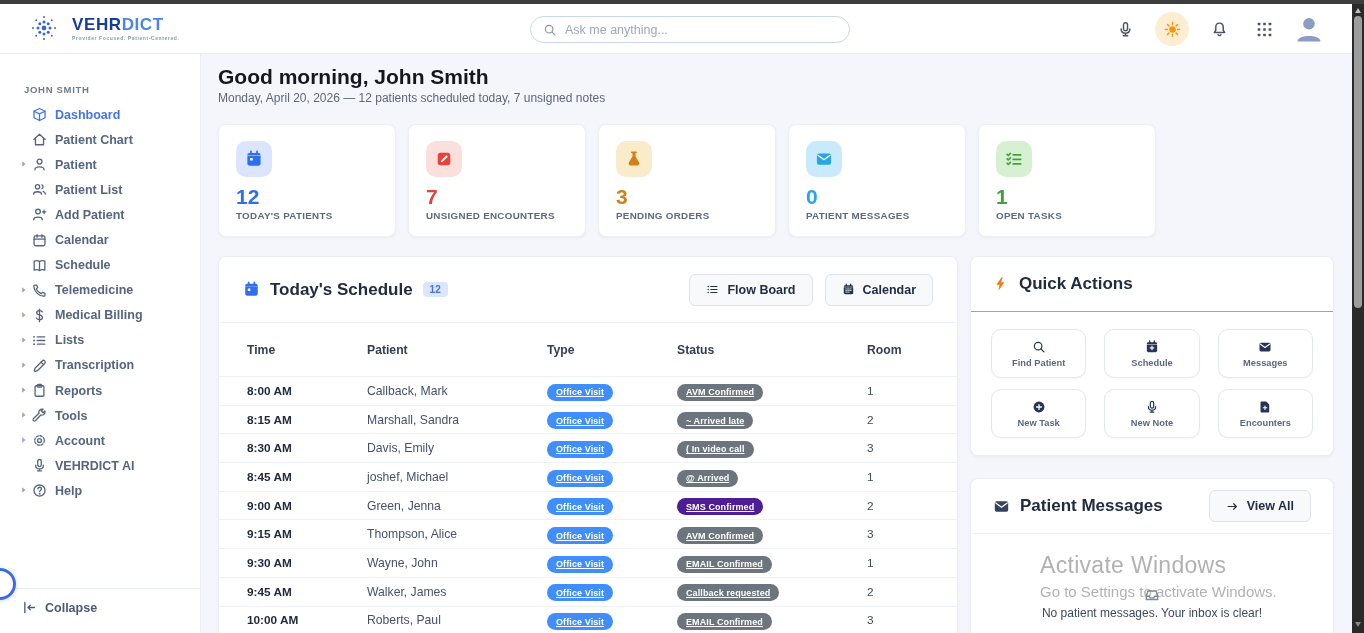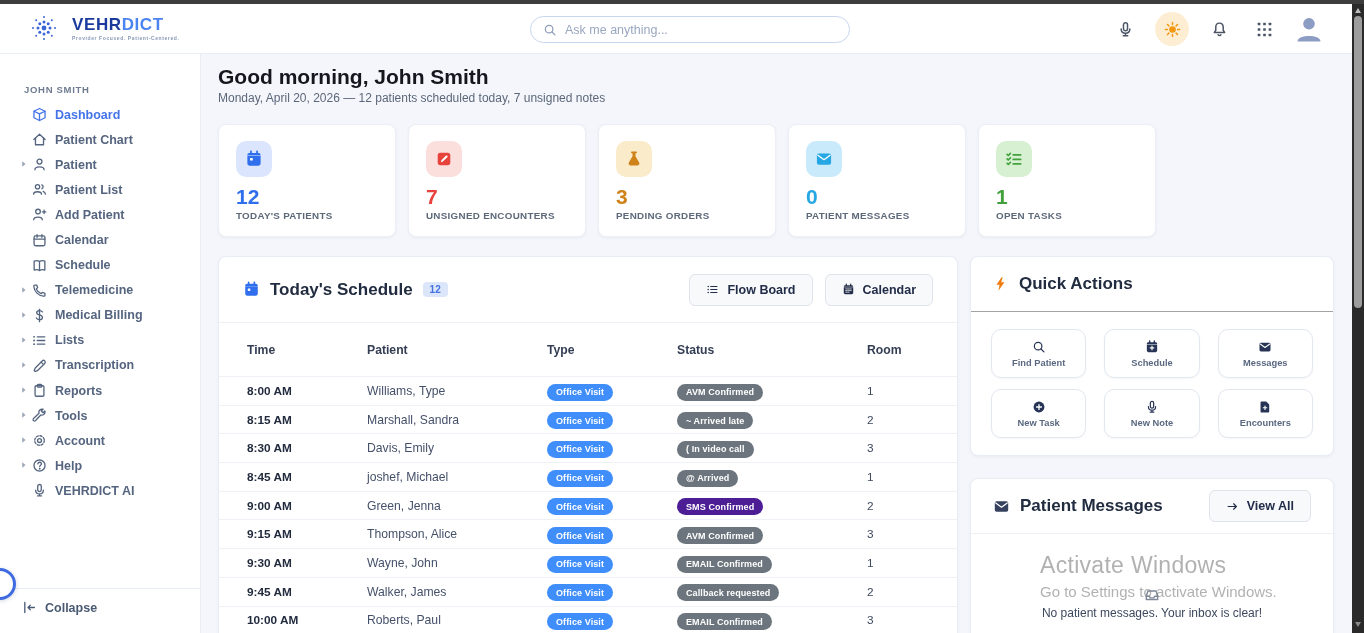--- a/index.html
+++ b/index.html
@@ -85,21 +85,21 @@
   .thead { display:flex; height:53px; align-items:center; padding-left:28px; font-size:12.2px;
            font-weight:700; color:#333d53; }
   .c-time { width:120px; } .c-patient { width:180px; } .c-type { width:130px; }
   .c-status { width:190px; } .c-room { flex:1; }
   .trow { display:flex; height:28.7px; align-items:center; padding-left:28px; border-top:1px solid #eef1f6;
           background:#fff; cursor:pointer; }
   .trow .c-time { font-size:11.8px; font-weight:700; color:#222b3e; }
   .trow .c-patient { font-size:12.2px; color:#45516a; }
   .trow .c-room { font-size:11.8px; color:#3f4a60; }
   .pill { display:inline-block; font-size:9px; font-weight:700; color:#fff; padding:3.5px 9px;
-          border-radius:10px; letter-spacing:.1px; white-space:nowrap; }
+          border-radius:10px; letter-spacing:.1px; white-space:nowrap;text-decoration:underline; }
   .pill-type { background:#3f8efc; }
   .pill-status { background:#6c757d; }
 
   .qa-card { position:absolute; left:769px; top:202px; width:364px; height:200px; }
   .qa-head { height:55px; display:flex; align-items:center; padding:0 22px; border-bottom:1px solid #a3a3a3; }
   .qa-head .head-icon { width:16px; height:16px; display:flex; color:#f07c12; }
   .qa-grid { padding:17px 20px; display:grid; grid-template-columns:repeat(3,1fr); gap:11px 18px; }
   .qa-btn { height:49px; background:#fff; border:1px solid #e2e7f0; border-radius:10px;
             box-shadow:0 1px 2px rgba(20,30,60,.04); display:flex; flex-direction:column; align-items:center;
             justify-content:center; gap:4px; cursor:pointer; font-family:inherit; }
@@ -451,51 +451,51 @@
           </span>
     <span class="nav-icon icon">
             <svg viewBox="0 0 16 16" fill="none" stroke="currentColor" stroke-width="1.4" stroke-linecap="round" stroke-linejoin="round">
               <circle cx="8" cy="8" r="2.1"></circle>
               <circle cx="8" cy="8" r="5.1" stroke-dasharray="2.3 1.7"></circle>
             </svg>
           </span>
     <span class="nav-label">Account</span>
   </div>
         <div class="nav-item">
+    <span class="chev" style="visibility: hidden;">
+            <span class="icon">
+              <svg viewBox="0 0 16 16" fill="none" stroke="currentColor" stroke-width="1.4" stroke-linecap="round" stroke-linejoin="round">
+                <path d="M4.5 2.5 11 8l-6.5 5.5Z" fill="currentColor" stroke="none"></path>
+              </svg>
+            </span>
+          </span>
+    <span class="nav-icon icon">
+            <svg viewBox="0 0 16 16" fill="none" stroke="currentColor" stroke-width="1.4" stroke-linecap="round" stroke-linejoin="round">
+              <rect x="6.1" y="1.6" width="3.8" height="7.6" rx="1.9"></rect>
+              <path d="M3.9 7.6c0 5.3 8.2 5.3 8.2 0M8 11.6v2.2M5.9 13.8h4.2"></path>
+            </svg>
+          </span>
+    <span class="nav-label">VEHRDICT AI</span>
+  </div>
+        <div class="nav-item">
     <span class="chev" style="visibility: visible;">
             <span class="icon">
               <svg viewBox="0 0 16 16" fill="none" stroke="currentColor" stroke-width="1.4" stroke-linecap="round" stroke-linejoin="round">
                 <path d="M4.5 2.5 11 8l-6.5 5.5Z" fill="currentColor" stroke="none"></path>
               </svg>
             </span>
           </span>
     <span class="nav-icon icon">
             <svg viewBox="0 0 16 16" fill="none" stroke="currentColor" stroke-width="1.4" stroke-linecap="round" stroke-linejoin="round">
               <circle cx="8" cy="8" r="5.9"></circle>
               <path d="M6.2 6.2c.2-1 1-1.7 2-1.7 1.1 0 1.9.8 1.9 1.7 0 1.5-1.9 1.5-1.9 2.9"></path>
               <path d="M8.2 11.5h.02" stroke-width="2"></path>
             </svg>
           </span>
     <span class="nav-label">Help</span>
-  </div>
-        <div class="nav-item">
-    <span class="chev" style="visibility: hidden;">
-            <span class="icon">
-              <svg viewBox="0 0 16 16" fill="none" stroke="currentColor" stroke-width="1.4" stroke-linecap="round" stroke-linejoin="round">
-                <path d="M4.5 2.5 11 8l-6.5 5.5Z" fill="currentColor" stroke="none"></path>
-              </svg>
-            </span>
-          </span>
-    <span class="nav-icon icon">
-            <svg viewBox="0 0 16 16" fill="none" stroke="currentColor" stroke-width="1.4" stroke-linecap="round" stroke-linejoin="round">
-              <rect x="6.1" y="1.6" width="3.8" height="7.6" rx="1.9"></rect>
-              <path d="M3.9 7.6c0 5.3 8.2 5.3 8.2 0M8 11.6v2.2M5.9 13.8h4.2"></path>
-            </svg>
-          </span>
-    <span class="nav-label">VEHRDICT AI</span>
   </div>
       </nav>
     <div class="side-divider"></div>
     <button class="collapse-row">
       <span class="icon">
           <svg viewBox="0 0 16 16" fill="none" stroke="currentColor" stroke-width="1.4" stroke-linecap="round" stroke-linejoin="round">
             <path d="M3 2.6v10.8M13.2 8H6.4M8.9 5.5 6.4 8l2.5 2.5"></path>
           </svg>
         </span>
       <span>Collapse</span>
@@ -625,21 +625,21 @@
       <div class="thead">
         <div class="c-time">Time</div>
         <div class="c-patient">Patient</div>
         <div class="c-type">Type</div>
         <div class="c-status">Status</div>
         <div class="c-room">Room</div>
       </div>
       <div id="sched-body">
           <div class="trow">
     <div class="c-time">8:00 AM</div>
-    <div class="c-patient">Williams, Type</div>
+    <div class="c-patient">Callback, Mark</div>
     <div class="c-type"><span class="pill pill-type" style="background: rgb(63, 142, 252);">Office Visit</span></div>
     <div class="c-status"><span class="pill pill-status" style="background: rgb(108, 117, 125);">AVM Confirmed</span></div>
     <div class="c-room">1</div>
   </div>
           <div class="trow">
     <div class="c-time">8:15 AM</div>
     <div class="c-patient">Marshall, Sandra</div>
     <div class="c-type"><span class="pill pill-type" style="background: rgb(63, 142, 252);">Office Visit</span></div>
     <div class="c-status"><span class="pill pill-status" style="background: rgb(108, 117, 125);">~ Arrived late</span></div>
     <div class="c-room">2</div>

